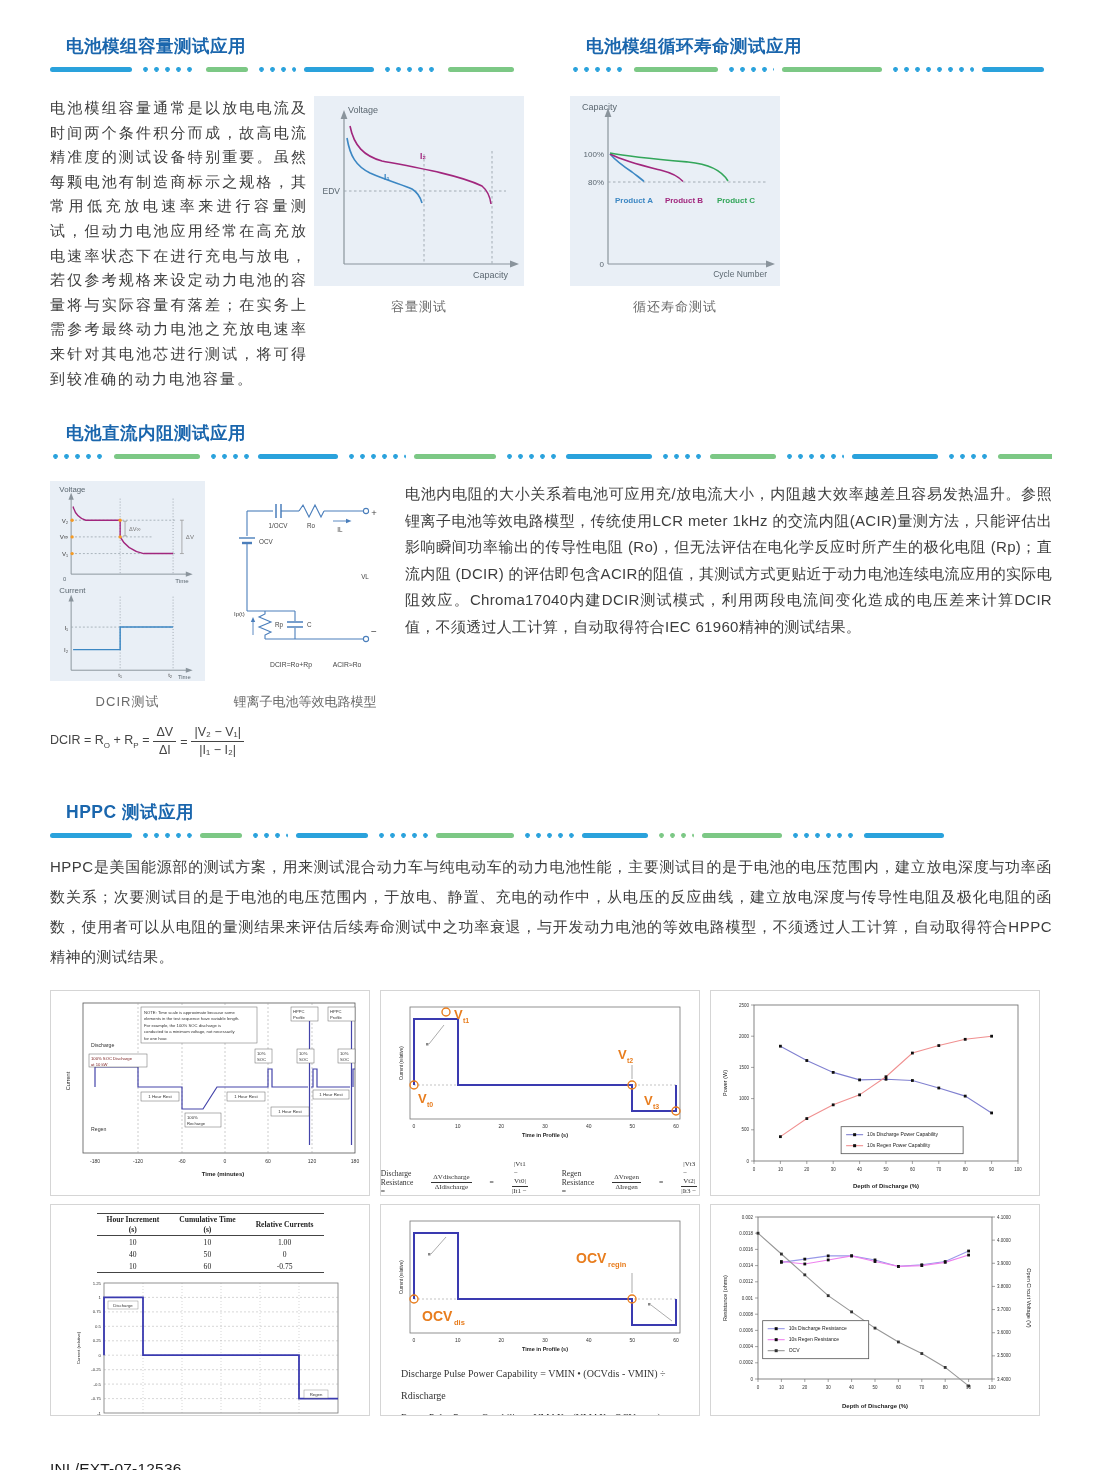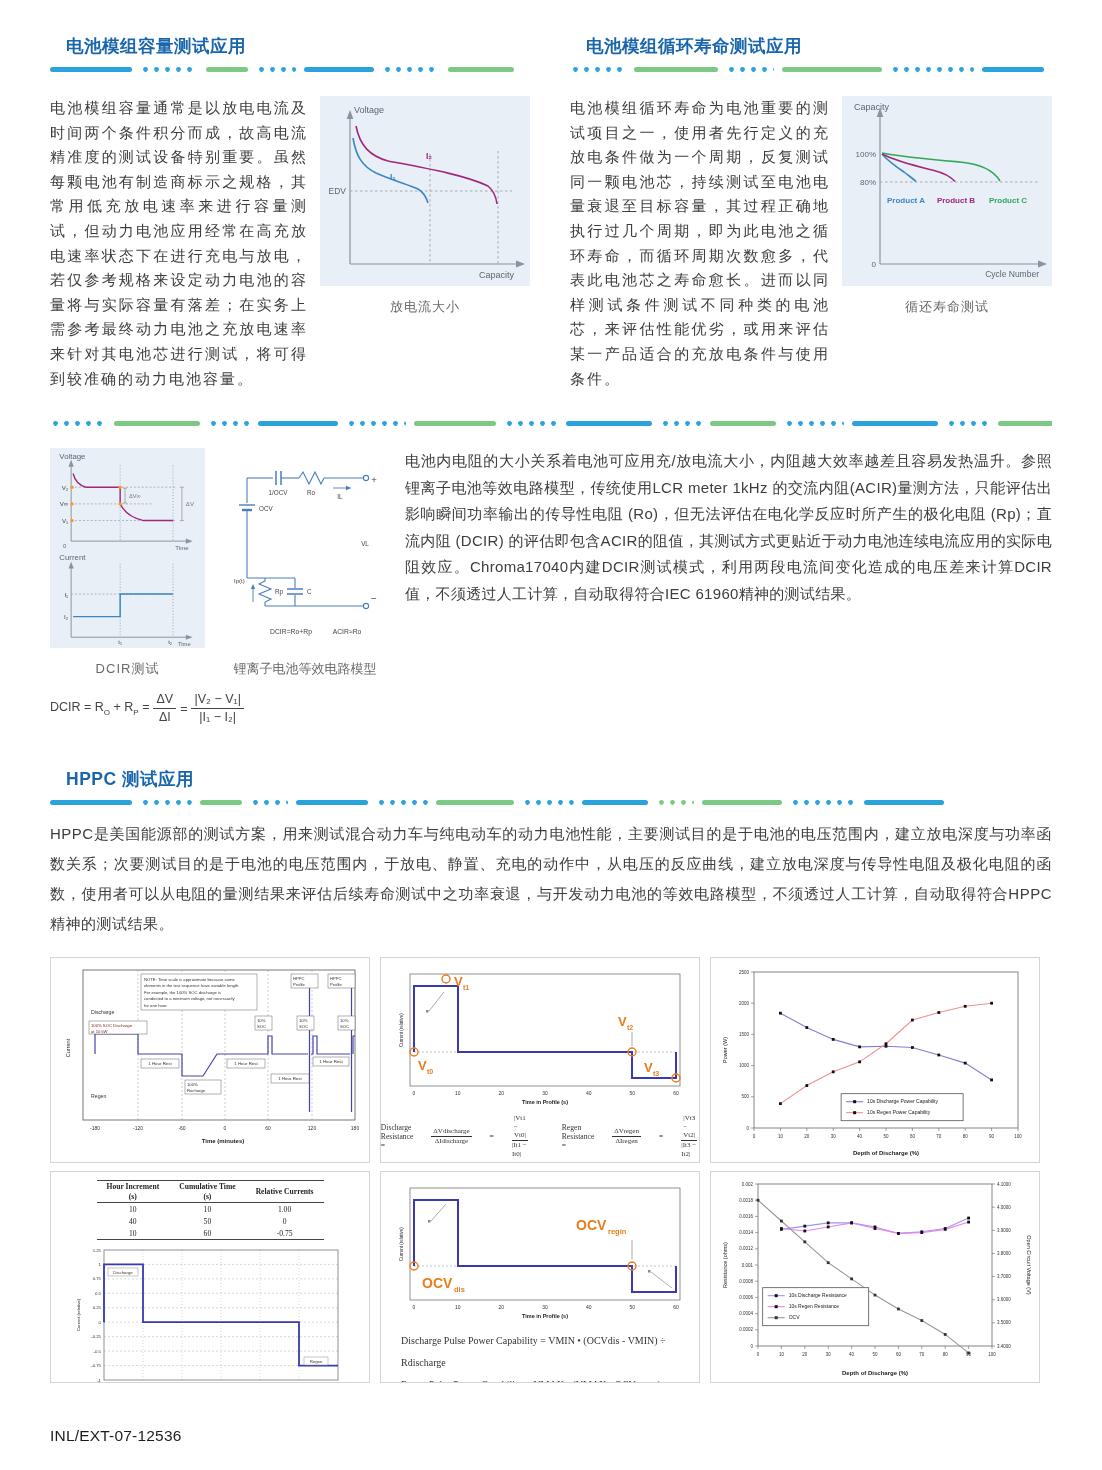--- a/index.html
+++ b/index.html
@@ -6,21 +6,21 @@
   body{font-family:"Liberation Sans",sans-serif;color:#3d3d3d;}
   .page{width:1102px;height:1470px;box-sizing:border-box;padding:34px 50px 16px 50px;background:#fff;overflow:hidden;position:relative;}
   h2.sec{font-size:17.5px;color:#1a66ad;margin:0 0 9px 16px;font-weight:700;letter-spacing:0.5px;}
   .divider{display:flex;align-items:center;gap:8px;height:5px;overflow:hidden;}
   .d{height:4.5px;border-radius:3px;flex:0 0 auto;}
   .bar-b{background:#2aa2dc;}
   .bar-g{background:#7cc885;}
   .dots-b{background-image:radial-gradient(circle,#2aa2dc 2.1px,rgba(0,0,0,0) 2.5px);background-size:11px 5px;background-repeat:repeat-x;background-position:0 50%;}
   .dots-g{background-image:radial-gradient(circle,#7cc885 2.1px,rgba(0,0,0,0) 2.5px);background-size:11px 5px;background-repeat:repeat-x;background-position:0 50%;}
   .top-grid{display:grid;grid-template-columns:480px 482px;column-gap:40px;margin-bottom:0;}
-  .col-body{display:flex;gap:12px;margin-top:24px;}
+  .col-body{display:flex;gap:6px;margin-top:24px;}
   .cn-text{font-size:15px;line-height:24.6px;text-align:justify;color:#3d3d3d;letter-spacing:2px;}
   .w258{width:258px;}
   .w260{width:260px;}
   .chart-wrap{width:210px;flex:0 0 auto;}
   .chartbox{width:210px;height:190px;background:#e9eff6;}
   .caption{text-align:center;font-size:13px;color:#6a6a6a;margin-top:12px;letter-spacing:1px;}
   .dcir-section{margin-top:30px;}
   .dcir-row{display:flex;gap:24px;margin-top:22px;}
   .dcir-col1{width:155px;flex:0 0 auto;}
   .dcir-col2{width:152px;flex:0 0 auto;}
@@ -33,21 +33,21 @@
   .frac .fn{padding:0 3px 1px 3px;border-bottom:1px solid #444;line-height:1.2;}
   .frac .fd{padding-top:1px;line-height:1.2;}
   .hppc-section{margin-top:42px;}
   .hppc-para{font-size:15px;line-height:30px;text-align:justify;letter-spacing:0.5px;margin-top:14px;}
   .hppc-grid{display:grid;grid-template-columns:320px 320px 330px;gap:8px 10px;margin-top:18px;}
   .fig{border:1px solid #d5d5d5;background:#fff;box-sizing:border-box;padding:4px;overflow:hidden;}
   .fig-r1{height:206px;}
   .fig-r2{height:212px;}
   .fig svg{display:block;margin:2px auto 0 auto;}
   .pulse-formulas{display:flex;justify-content:center;align-items:center;gap:16px;font-family:"Liberation Serif",serif;font-size:7.6px;color:#333;margin-top:8px;}
-  .sfrac{display:inline-flex;flex-direction:column;align-items:center;margin:0 2px;font-size:7px;}
+  .sfrac{display:inline-flex;flex-direction:column;align-items:center;margin:13px 2px;font-size:7px;}
   .sfrac .fn{border-bottom:0.8px solid #333;padding:0 2px 0.5px 2px;line-height:1.2;}
   .sfrac .fd{padding-top:0.5px;line-height:1.2;}
   .ocv-formulas{font-family:"Liberation Serif",serif;font-size:10px;color:#333;margin:10px 0 0 16px;line-height:2.2;}
   .inl-table{border-collapse:collapse;margin:4px auto 2px auto;font-family:"Liberation Serif",serif;font-size:7.6px;color:#222;border-top:1px solid #444;border-bottom:1px solid #444;}
   .inl-table th{border-bottom:1px solid #444;font-weight:bold;padding:1px 10px;text-align:center;line-height:1.25;}
   .inl-table td{padding:1.5px 10px;text-align:center;}
   .footnote{margin-top:14px;font-size:15.5px;color:#1c1c1c;line-height:26px;letter-spacing:0.2px;}
 </style>
 </head>
 <body>
@@ -81,37 +81,36 @@
               <text x="26" y="98" font-size="8.5" fill="#5b6770" text-anchor="end">EDV</text>
               <line x1="30" y1="95" x2="192" y2="95" stroke="#9aa5ad" stroke-width="0.9" stroke-dasharray="2.5,2.5"></line>
               <line x1="110" y1="58" x2="110" y2="168" stroke="#9aa5ad" stroke-width="0.9" stroke-dasharray="2.5,2.5"></line>
               <line x1="178" y1="55" x2="178" y2="168" stroke="#9aa5ad" stroke-width="0.9" stroke-dasharray="2.5,2.5"></line>
               <path d="M33,42 C36,60 42,70 56,77 C74,85 90,89 98,93 C103,96 106,100 108,107" fill="none" stroke="#3c87c3" stroke-width="1.6"></path>
               <path d="M36,30 C40,50 50,60 68,65 C105,72 145,79 168,90 C174,95 176,100 177,108" fill="none" stroke="#a1267d" stroke-width="1.6"></path>
               <text x="70" y="84" font-size="8.5" fill="#3c87c3" font-weight="bold">I₁</text>
               <text x="106" y="63" font-size="8.5" fill="#a1267d" font-weight="bold">I₂</text>
             </svg>
           </div>
-          <div class="caption">放电流大小</div>
+          <div class="caption">容量测试</div>
         </div>
       </div>
     </section>
 
     <section>
       <h2 class="sec">电池模组循环寿命测试应用</h2>
       <div class="divider">
         <span class="d dots-b" style="width:56px"></span>
           <span class="d bar-g" style="width:84px"></span>
           <span class="d dots-b" style="width:48px"></span>
           <span class="d bar-g" style="width:100px"></span>
           <span class="d dots-b" style="width:84px"></span>
           <span class="d bar-b" style="width:62px"></span>
       </div>
       <div class="col-body">
-        <p class="cn-text w260" style="margin:0">电池模组循环寿命为电池重要的测试项目之一，使用者先行定义的充放电条件做为一个周期，反复测试同一颗电池芯，持续测试至电池电量衰退至目标容量，其过程正确地执行过几个周期，即为此电池之循环寿命，而循环周期次数愈多，代表此电池芯之寿命愈长。进而以同样测试条件测试不同种类的电池芯，来评估性能优劣，或用来评估某一产品适合的充放电条件与使用条件。</p>
         <div class="chart-wrap">
           <div class="chartbox">
             <svg width="210" height="190" viewBox="0 0 210 190">
               <line x1="38" y1="20" x2="38" y2="168" stroke="#8a949c" stroke-width="1.2"></line>
               <polygon points="38,12 34.6,21 41.4,21" fill="#8a949c"></polygon>
               <line x1="38" y1="168" x2="197" y2="168" stroke="#8a949c" stroke-width="1.2"></line>
               <polygon points="205,168 196,164.6 196,171.4" fill="#8a949c"></polygon>
               <text x="12" y="14" font-size="9" fill="#5b6770">Capacity</text>
               <text x="197" y="181" font-size="8.5" fill="#5b6770" text-anchor="end">Cycle Number</text>
               <text x="34" y="61" font-size="8" fill="#5b6770" text-anchor="end">100%</text>
@@ -126,20 +125,21 @@
               <text x="166" y="107" font-size="8" font-weight="bold" fill="#33a65a" text-anchor="middle">Product C</text>
             </svg>
           </div>
           <div class="caption">循还寿命测试</div>
         </div>
       </div>
     </section>
   </div>
 
   <section class="dcir-section">
+    <h2 class="sec">电池直流内阻测试应用</h2>
     <div class="divider">
       <span class="d dots-b" style="width:56px"></span>
         <span class="d bar-g" style="width:86px"></span>
         <span class="d dots-b" style="width:42px"></span>
         <span class="d bar-b" style="width:80px"></span>
         <span class="d dots-b" style="width:60px"></span>
         <span class="d bar-g" style="width:82px"></span>
         <span class="d dots-b" style="width:54px"></span>
         <span class="d bar-b" style="width:86px"></span>
         <span class="d dots-b" style="width:42px"></span>

